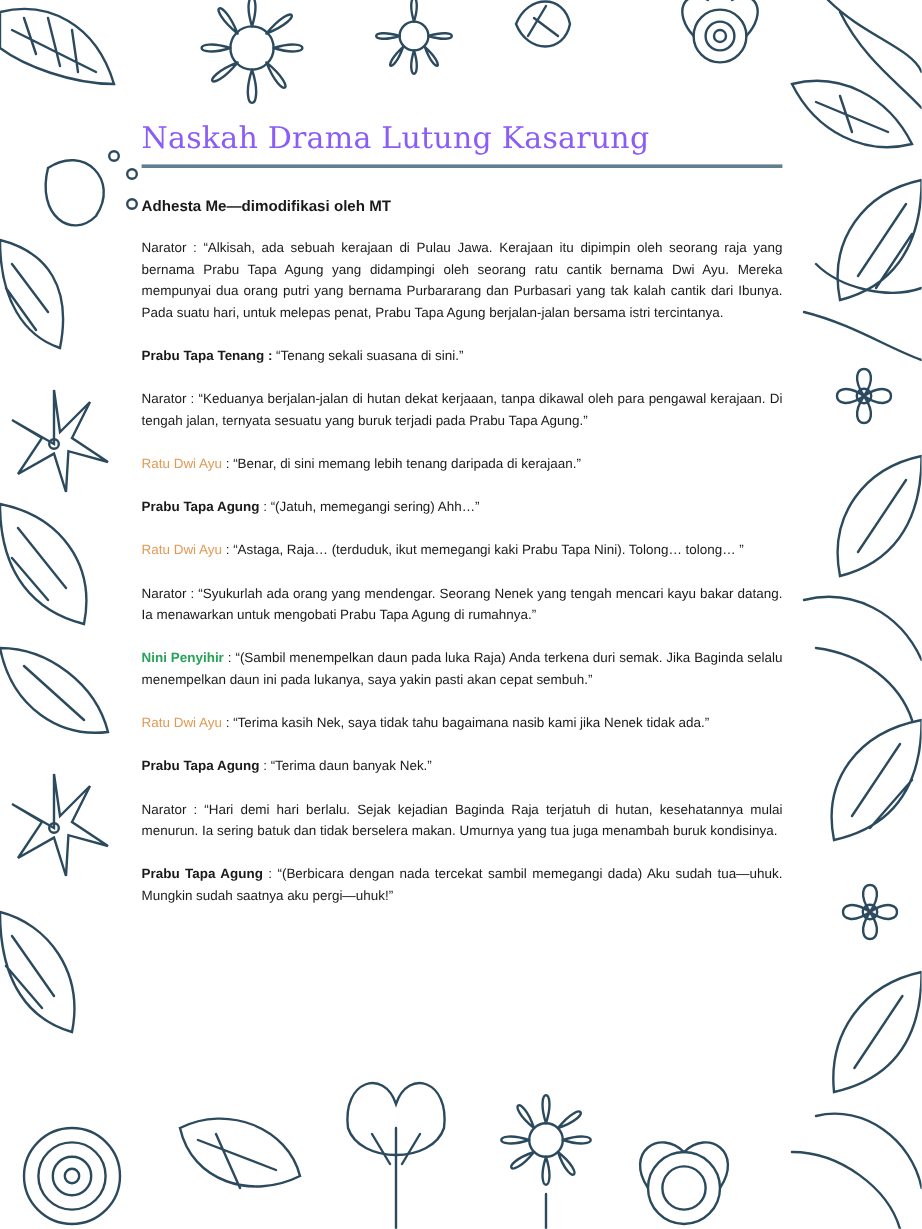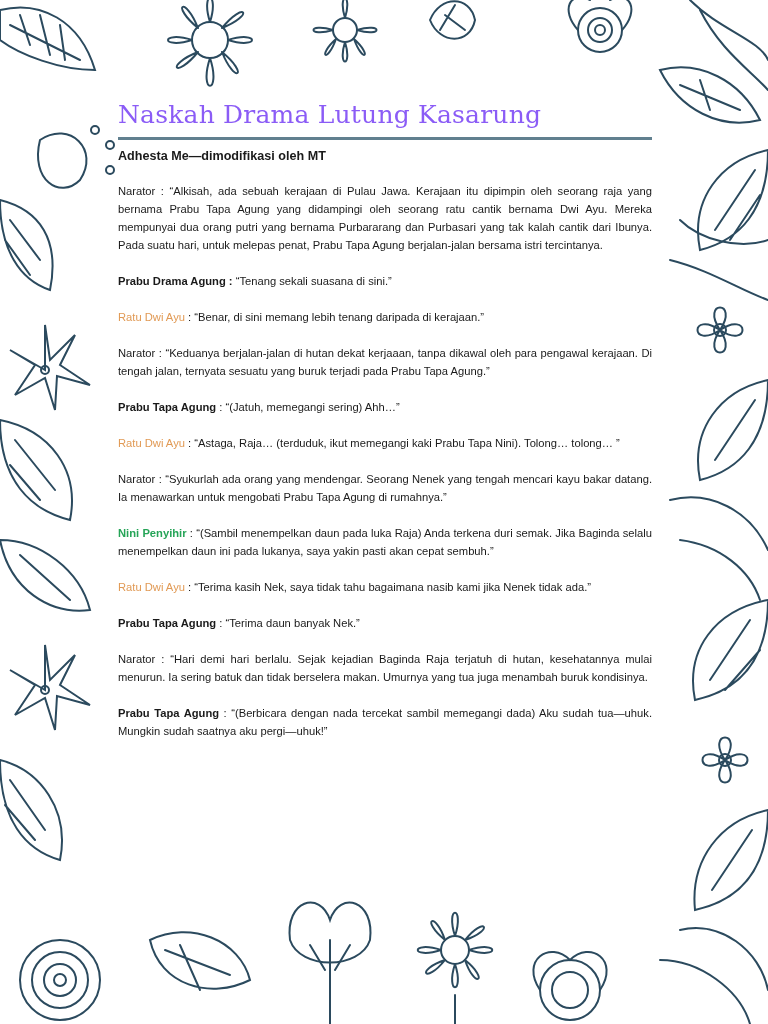--- a/index.html
+++ b/index.html
@@ -12,21 +12,21 @@
   .page {
     position: absolute; left: 118px; top: 98px; width: 534px;
     color: #1a1a1a;
   }
   .title {
     font-family: "DejaVu Serif", "Liberation Serif", serif;
     font-size: 25px; color: #8b5cf6; letter-spacing: 0.2px;
     margin: 0; line-height: 34px; font-weight: normal;
   }
   .title-rule { height: 3px; background: #61808f; margin-top: 5px; width: 534px; }
-  .subtitle { font-size: 12.6px; font-weight: bold; margin-top: 8px; line-height: 16px; }
+  .subtitle { font-size: 12.6px; font-weight: bold; margin-top: 24px; line-height: 16px; }
   .para {
     font-size: 11.2px; line-height: 18px; text-align: justify;
     margin-top: 18px;
   }
   .speaker { font-weight: normal; }
   .speaker.bold { font-weight: bold; }
   .speaker.orange { color: #e19a55; }
   .speaker.green { color: #25a457; }
 </style>
 </head>
@@ -117,27 +117,27 @@
 
 <div class="page">
   <h1 class="title">Naskah Drama Lutung Kasarung</h1>
   <div class="title-rule"></div>
   <div class="subtitle">Adhesta Me—dimodifikasi oleh MT</div>
 
   <p class="para">
     <span class="speaker">Narator</span><span> : </span><span>“Alkisah, ada sebuah kerajaan di Pulau Jawa. Kerajaan itu dipimpin oleh seorang raja yang bernama Prabu Tapa Agung yang didampingi oleh seorang ratu cantik bernama Dwi Ayu. Mereka mempunyai dua orang putri yang bernama Purbararang dan Purbasari yang tak kalah cantik dari Ibunya. Pada suatu hari, untuk melepas penat, Prabu Tapa Agung berjalan-jalan bersama istri tercintanya.</span>
   </p>
   <p class="para">
-    <span class="speaker bold">Prabu Drama Agung :</span><span> </span><span>“Tenang sekali suasana di sini.”</span>
+    <span class="speaker bold">Prabu Tapa Tenang :</span><span> </span><span>“Tenang sekali suasana di sini.”</span>
+  </p>
+  <p class="para">
+    <span class="speaker">Narator</span><span> : </span><span>“Keduanya berjalan-jalan di hutan dekat kerjaaan, tanpa dikawal oleh para pengawal kerajaan. Di tengah jalan, ternyata sesuatu yang buruk terjadi pada Prabu Tapa Agung.”</span>
   </p>
   <p class="para">
     <span class="speaker orange">Ratu Dwi Ayu</span><span> : </span><span>“Benar, di sini memang lebih tenang daripada di kerajaan.”</span>
-  </p>
-  <p class="para">
-    <span class="speaker">Narator</span><span> : </span><span>“Keduanya berjalan-jalan di hutan dekat kerjaaan, tanpa dikawal oleh para pengawal kerajaan. Di tengah jalan, ternyata sesuatu yang buruk terjadi pada Prabu Tapa Agung.”</span>
   </p>
   <p class="para">
     <span class="speaker bold">Prabu Tapa Agung</span><span> : </span><span>“(Jatuh, memegangi sering) Ahh…”</span>
   </p>
   <p class="para">
     <span class="speaker orange">Ratu Dwi Ayu</span><span> : </span><span>“Astaga, Raja… (terduduk, ikut memegangi kaki Prabu Tapa Nini). Tolong… tolong… ”</span>
   </p>
   <p class="para">
     <span class="speaker">Narator</span><span> : </span><span>“Syukurlah ada orang yang mendengar. Seorang Nenek yang tengah mencari kayu bakar datang. Ia menawarkan untuk mengobati Prabu Tapa Agung di rumahnya.”</span>
   </p>

